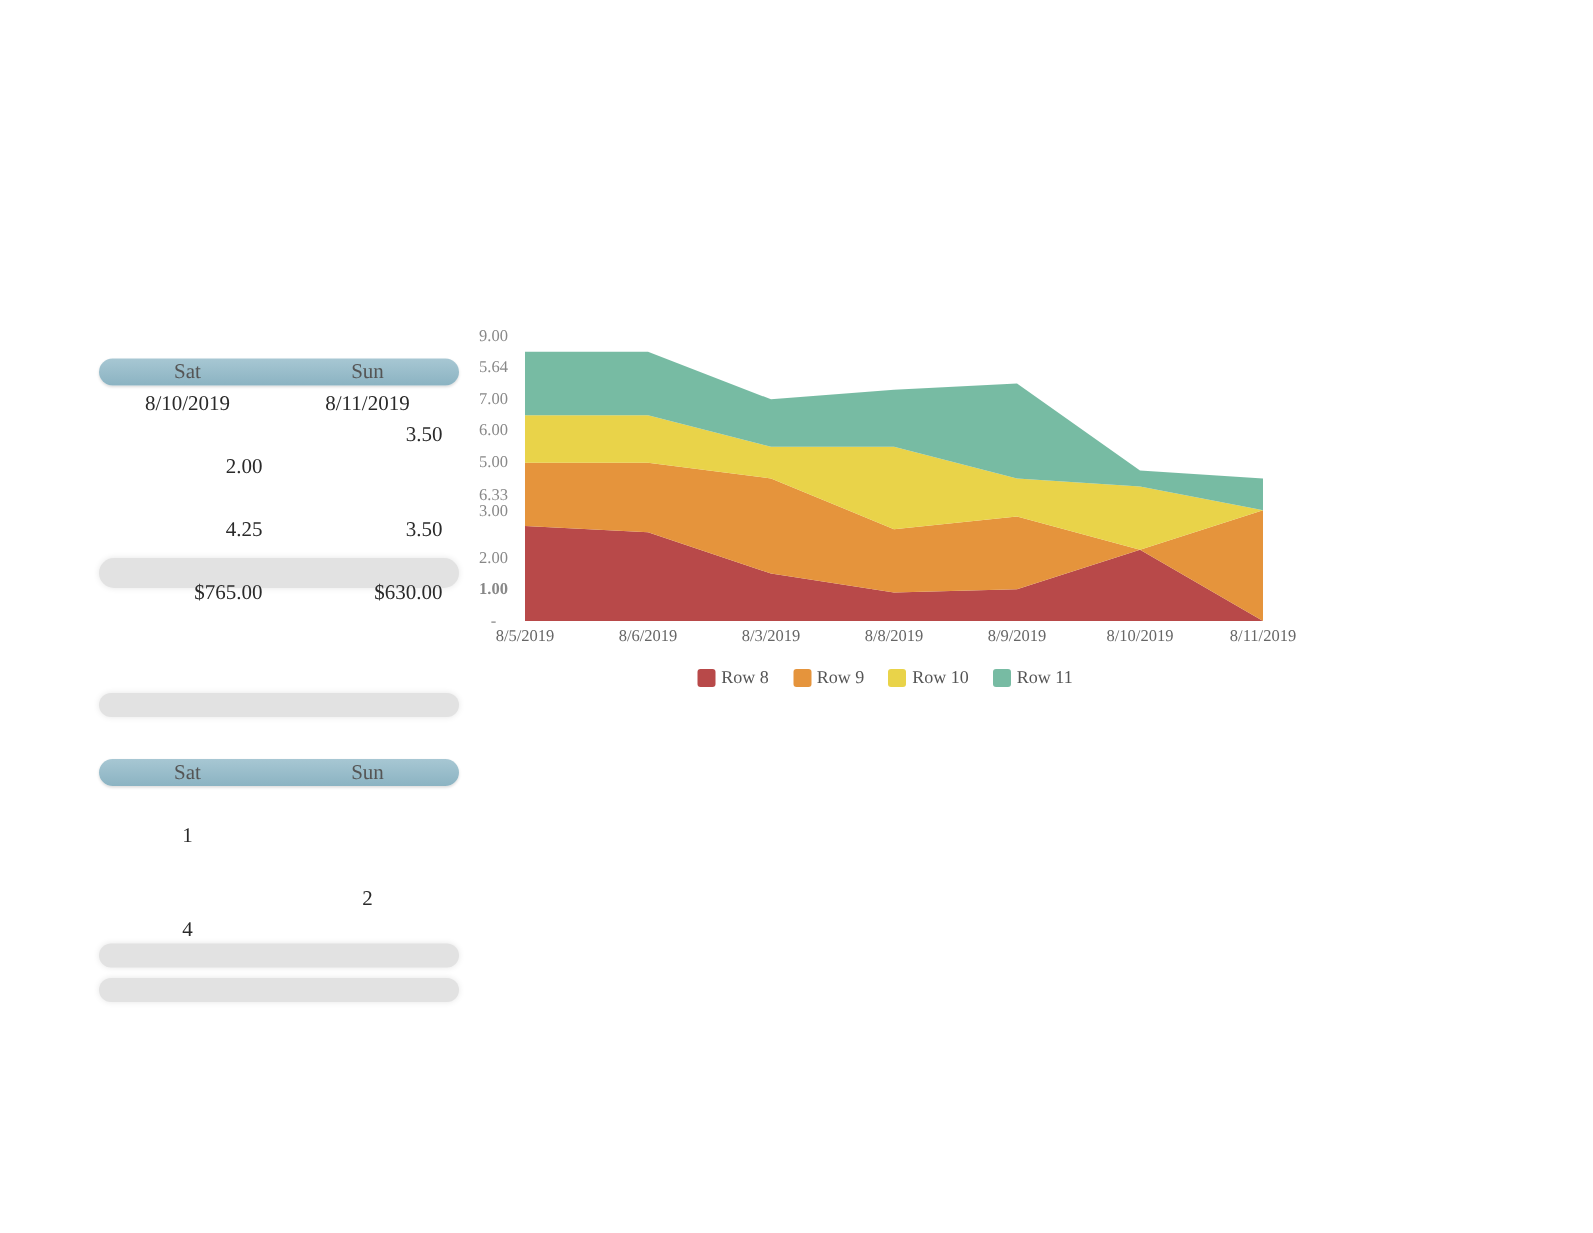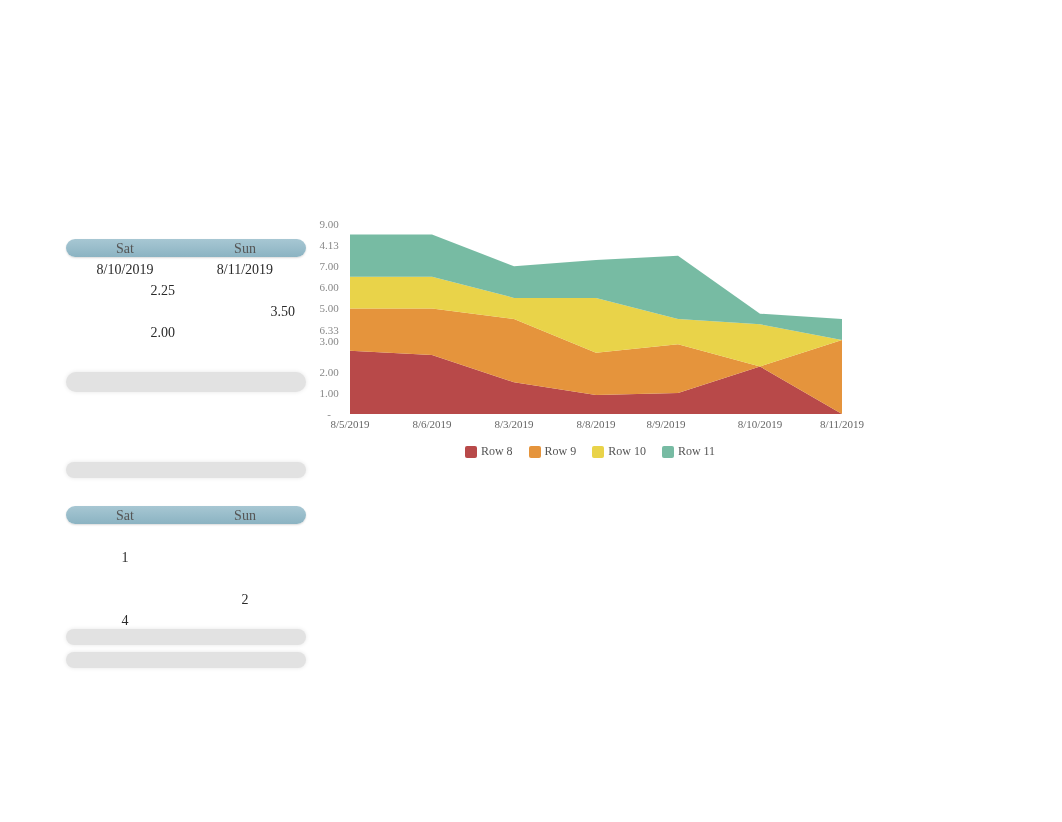--- a/index.html
+++ b/index.html
@@ -136,38 +136,42 @@
     <tbody>
         <tr class="hdr">
       <td>Sat</td>
       <td>Sun</td>
     </tr>
     <tr>
       <td style="text-align:center">8/10/2019</td>
       <td style="text-align:center">8/11/2019</td>
     </tr>
     <tr>
-      <td>2.25</td>
-      <td></td>
-    </tr>
-    <tr>
       <td></td>
       <td>3.50</td>
     </tr>
     <tr>
       <td>2.00</td>
       <td></td>
     </tr>
     <tr>
       <td></td>
       <td></td>
     </tr>
     <tr>
-      <td></td>
-      <td></td>
+      <td>4.25</td>
+      <td>3.50</td>
+    </tr>
+    <tr>
+      <td></td>
+      <td></td>
+    </tr>
+    <tr>
+      <td>$765.00</td>
+      <td>$630.00</td>
     </tr>
     <tr>
       <td></td>
       <td></td>
     </tr>
     <tr>
       <td></td>
       <td></td>
     </tr>
   </tbody>
@@ -207,43 +211,43 @@
       <td></td>
       <td></td>
     </tr>
   </tbody>
     </table>
 
   <div class="chart-wrap">
     <div class="plot" id="plot">
 
     <div class="ytick" style="top: 0px;">9.00</div>
-        <div class="ytick" style="top: 21.1111px;">4.13</div>
+        <div class="ytick" style="top: 21.1111px;">5.64</div>
         <div class="ytick" style="top: 42.2222px;">7.00</div>
         <div class="ytick" style="top: 63.3333px;">6.00</div>
         <div class="ytick" style="top: 84.4444px;">5.00</div>
         <div class="ytick" style="top: 105.556px;">6.33</div>
         <div class="ytick" style="top: 117px;">3.00</div>
         <div class="ytick" style="top: 147.778px;">2.00</div>
-        <div class="ytick" style="top: 168.889px;">1.00</div>
+        <div class="ytick" style="top: 168.889px; font-weight: bold;">1.00</div>
         <div class="ytick" style="top: 190px;">-</div>
         <svg class="area" width="492" height="190" viewBox="0 0 492 190">
           <g class="stack">
             <path d="M 0 126.66666666666667 L 82 130.88888888888889 L 164 158.33333333333334 L 246 171 L 328 168.88888888888889 L 410 142.5 L 492 190 L 492 190 L 410 190 L 328 190 L 246 190 L 164 190 L 82 190 L 0 190 Z" class="s0"></path>
             <path d="M 0 84.44444444444444 L 82 84.44444444444444 L 164 95 L 246 128.77777777777777 L 328 120.33333333333334 L 410 142.5 L 492 116.11111111111111 L 492 190 L 410 142.5 L 328 168.88888888888889 L 246 171 L 164 158.33333333333334 L 82 130.88888888888889 L 0 126.66666666666667 Z" class="s1"></path>
             <path d="M 0 52.77777777777777 L 82 52.77777777777777 L 164 73.88888888888889 L 246 73.88888888888889 L 328 95 L 410 100.27777777777779 L 492 116.11111111111111 L 492 116.11111111111111 L 410 142.5 L 328 120.33333333333334 L 246 128.77777777777777 L 164 95 L 82 84.44444444444444 L 0 84.44444444444444 Z" class="s2"></path>
             <path d="M 0 10.555555555555571 L 82 10.555555555555571 L 164 42.22222222222223 L 246 35.888888888888886 L 328 31.666666666666657 L 410 89.72222222222221 L 492 95 L 492 116.11111111111111 L 410 100.27777777777779 L 328 95 L 246 73.88888888888889 L 164 73.88888888888889 L 82 52.77777777777777 L 0 52.77777777777777 Z" class="s3"></path>
           </g>
         </svg>
       </div>
     <div class="xticks" id="xticks">
         <div class="xtick" style="left: 0px;">8/5/2019</div>
         <div class="xtick" style="left: 82px;">8/6/2019</div>
         <div class="xtick" style="left: 164px;">8/3/2019</div>
         <div class="xtick" style="left: 246px;">8/8/2019</div>
-        <div class="xtick" style="left: 316px;">8/9/2019</div>
+        <div class="xtick" style="left: 328px;">8/9/2019</div>
         <div class="xtick" style="left: 410px;">8/10/2019</div>
         <div class="xtick" style="left: 492px;">8/11/2019</div>
       </div>
     <div class="legend" id="legend"><span class="legend-item"><span class="swatch s0" style="background: rgb(178, 58, 58);"></span><span>Row 8</span></span><span class="legend-item"><span class="swatch s1" style="background: rgb(227, 139, 43);"></span><span>Row 9</span></span><span class="legend-item"><span class="swatch s2" style="background: rgb(231, 207, 58);"></span><span>Row 10</span></span><span class="legend-item"><span class="swatch s3" style="background: rgb(107, 181, 155);"></span><span>Row 11</span></span></div>
   </div>
 
 </div>
 
 </body></html>

